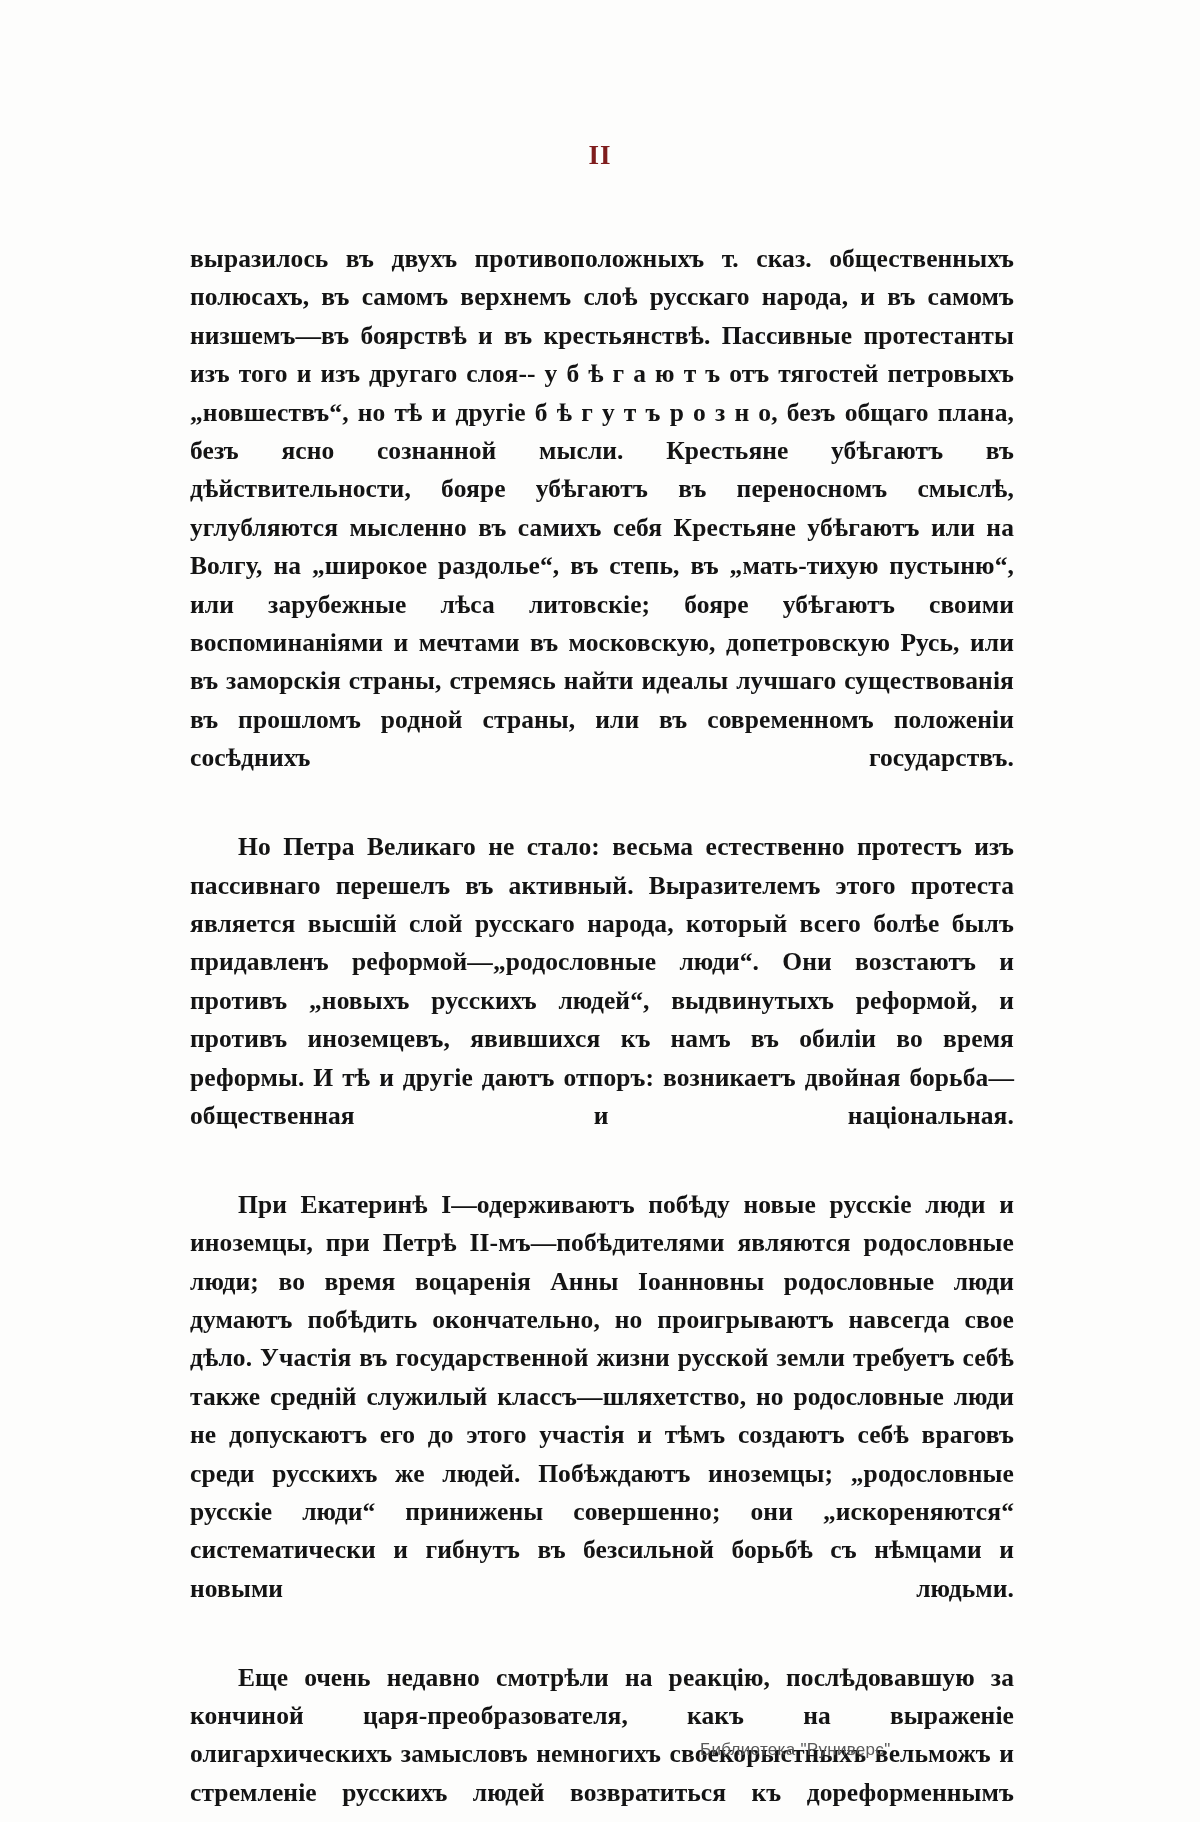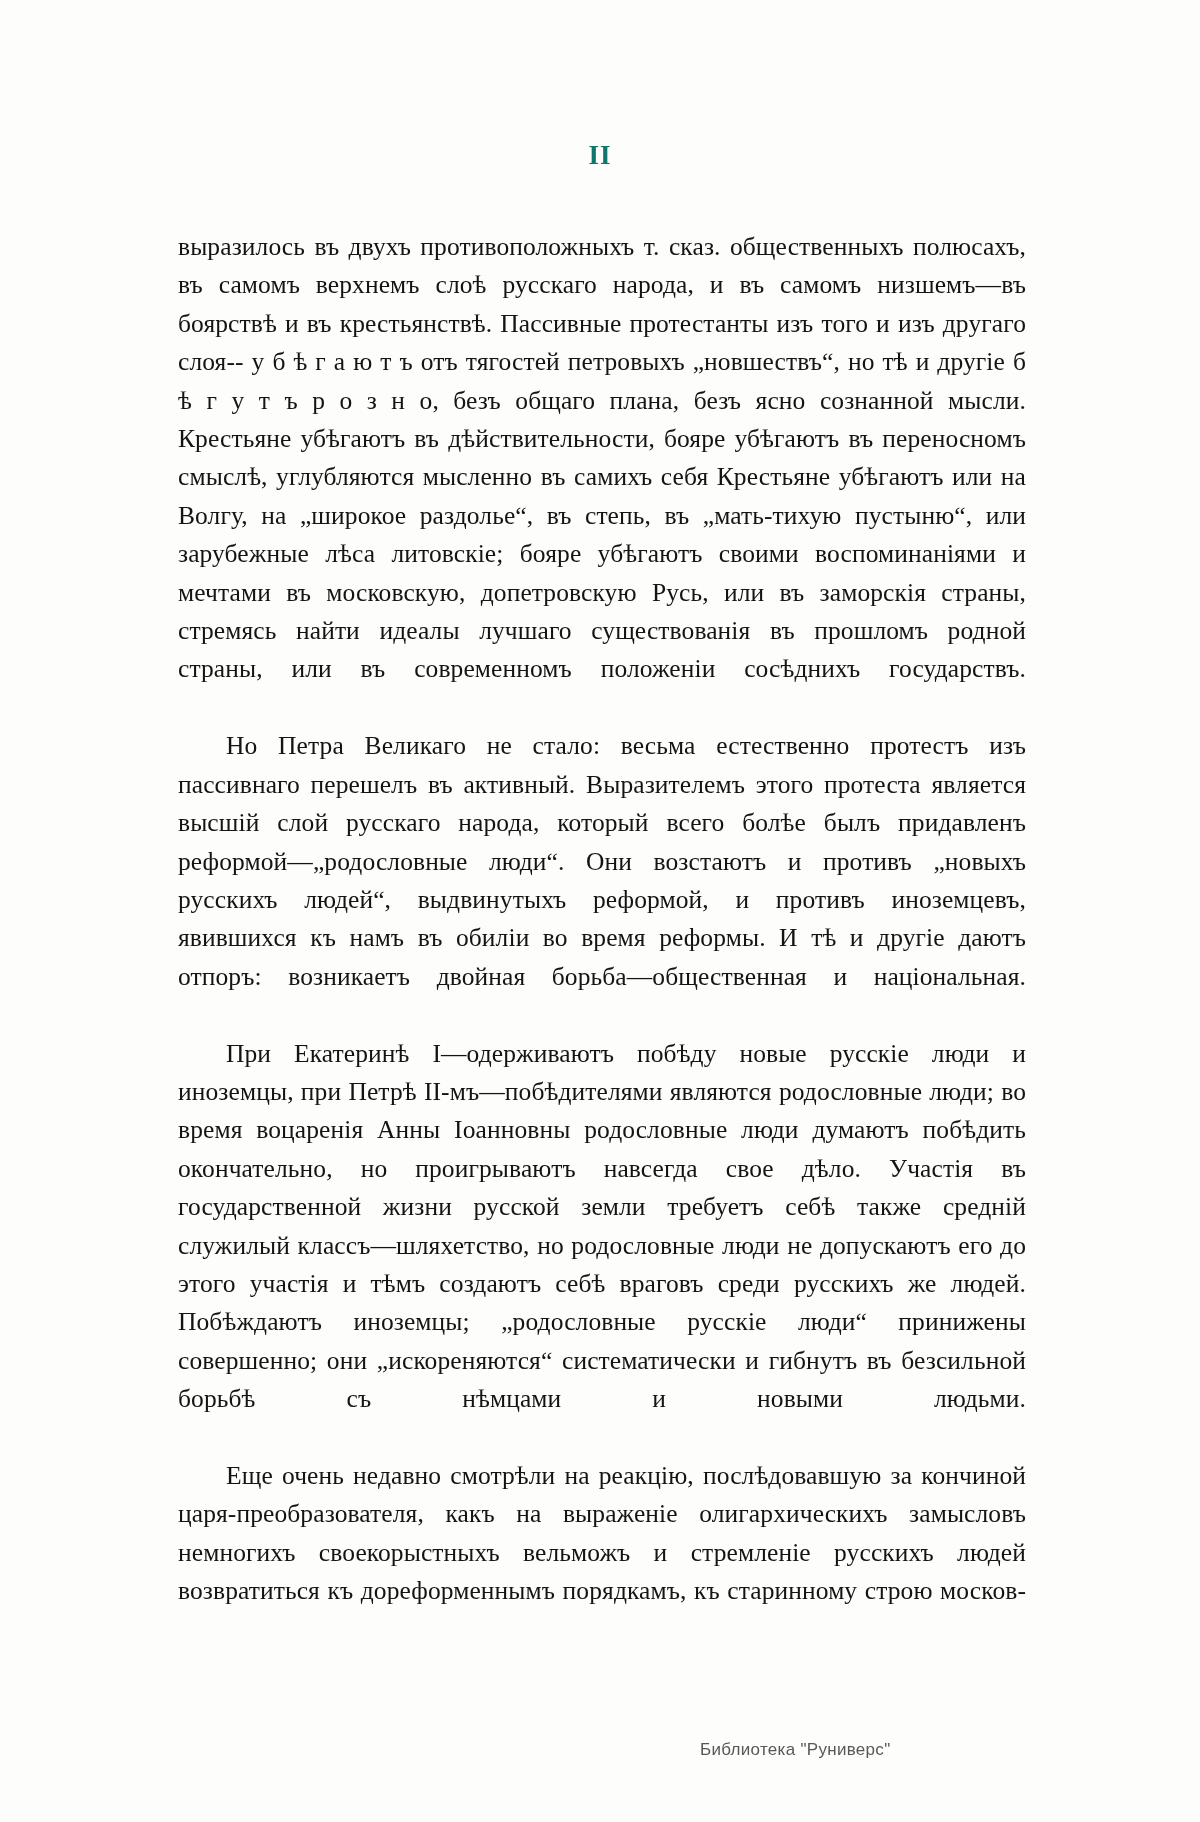--- a/index.html
+++ b/index.html
@@ -25,38 +25,39 @@
   }
   .page-number {
     position: absolute;
     top: 140px;
     left: 0;
     width: 1200px;
     text-align: center;
     font-size: 27px;
     font-weight: 700;
     letter-spacing: 1px;
-    color: #0f766e;
+    color: #7f1d1d;
   }
   .text-block {
     position: absolute;
     left: 178px;
     top: 228px;
     width: 848px;
   }
   p.para {
-    margin: 0;
+    margin: 12px;
     font-size: 25.5px;
     line-height: 38.4px;
     text-align: justify;
     text-justify: inter-word;
     color: #141414;
     letter-spacing: 0.1px;
     word-spacing: 0.5px;
     hyphens: manual;
+    font-weight: bold;
   }
   p.para + p.para {
     margin-top: 0;
   }
   p.para.indented {
     text-indent: 48px;
   }
   
   p.para::after {
     content: "";

